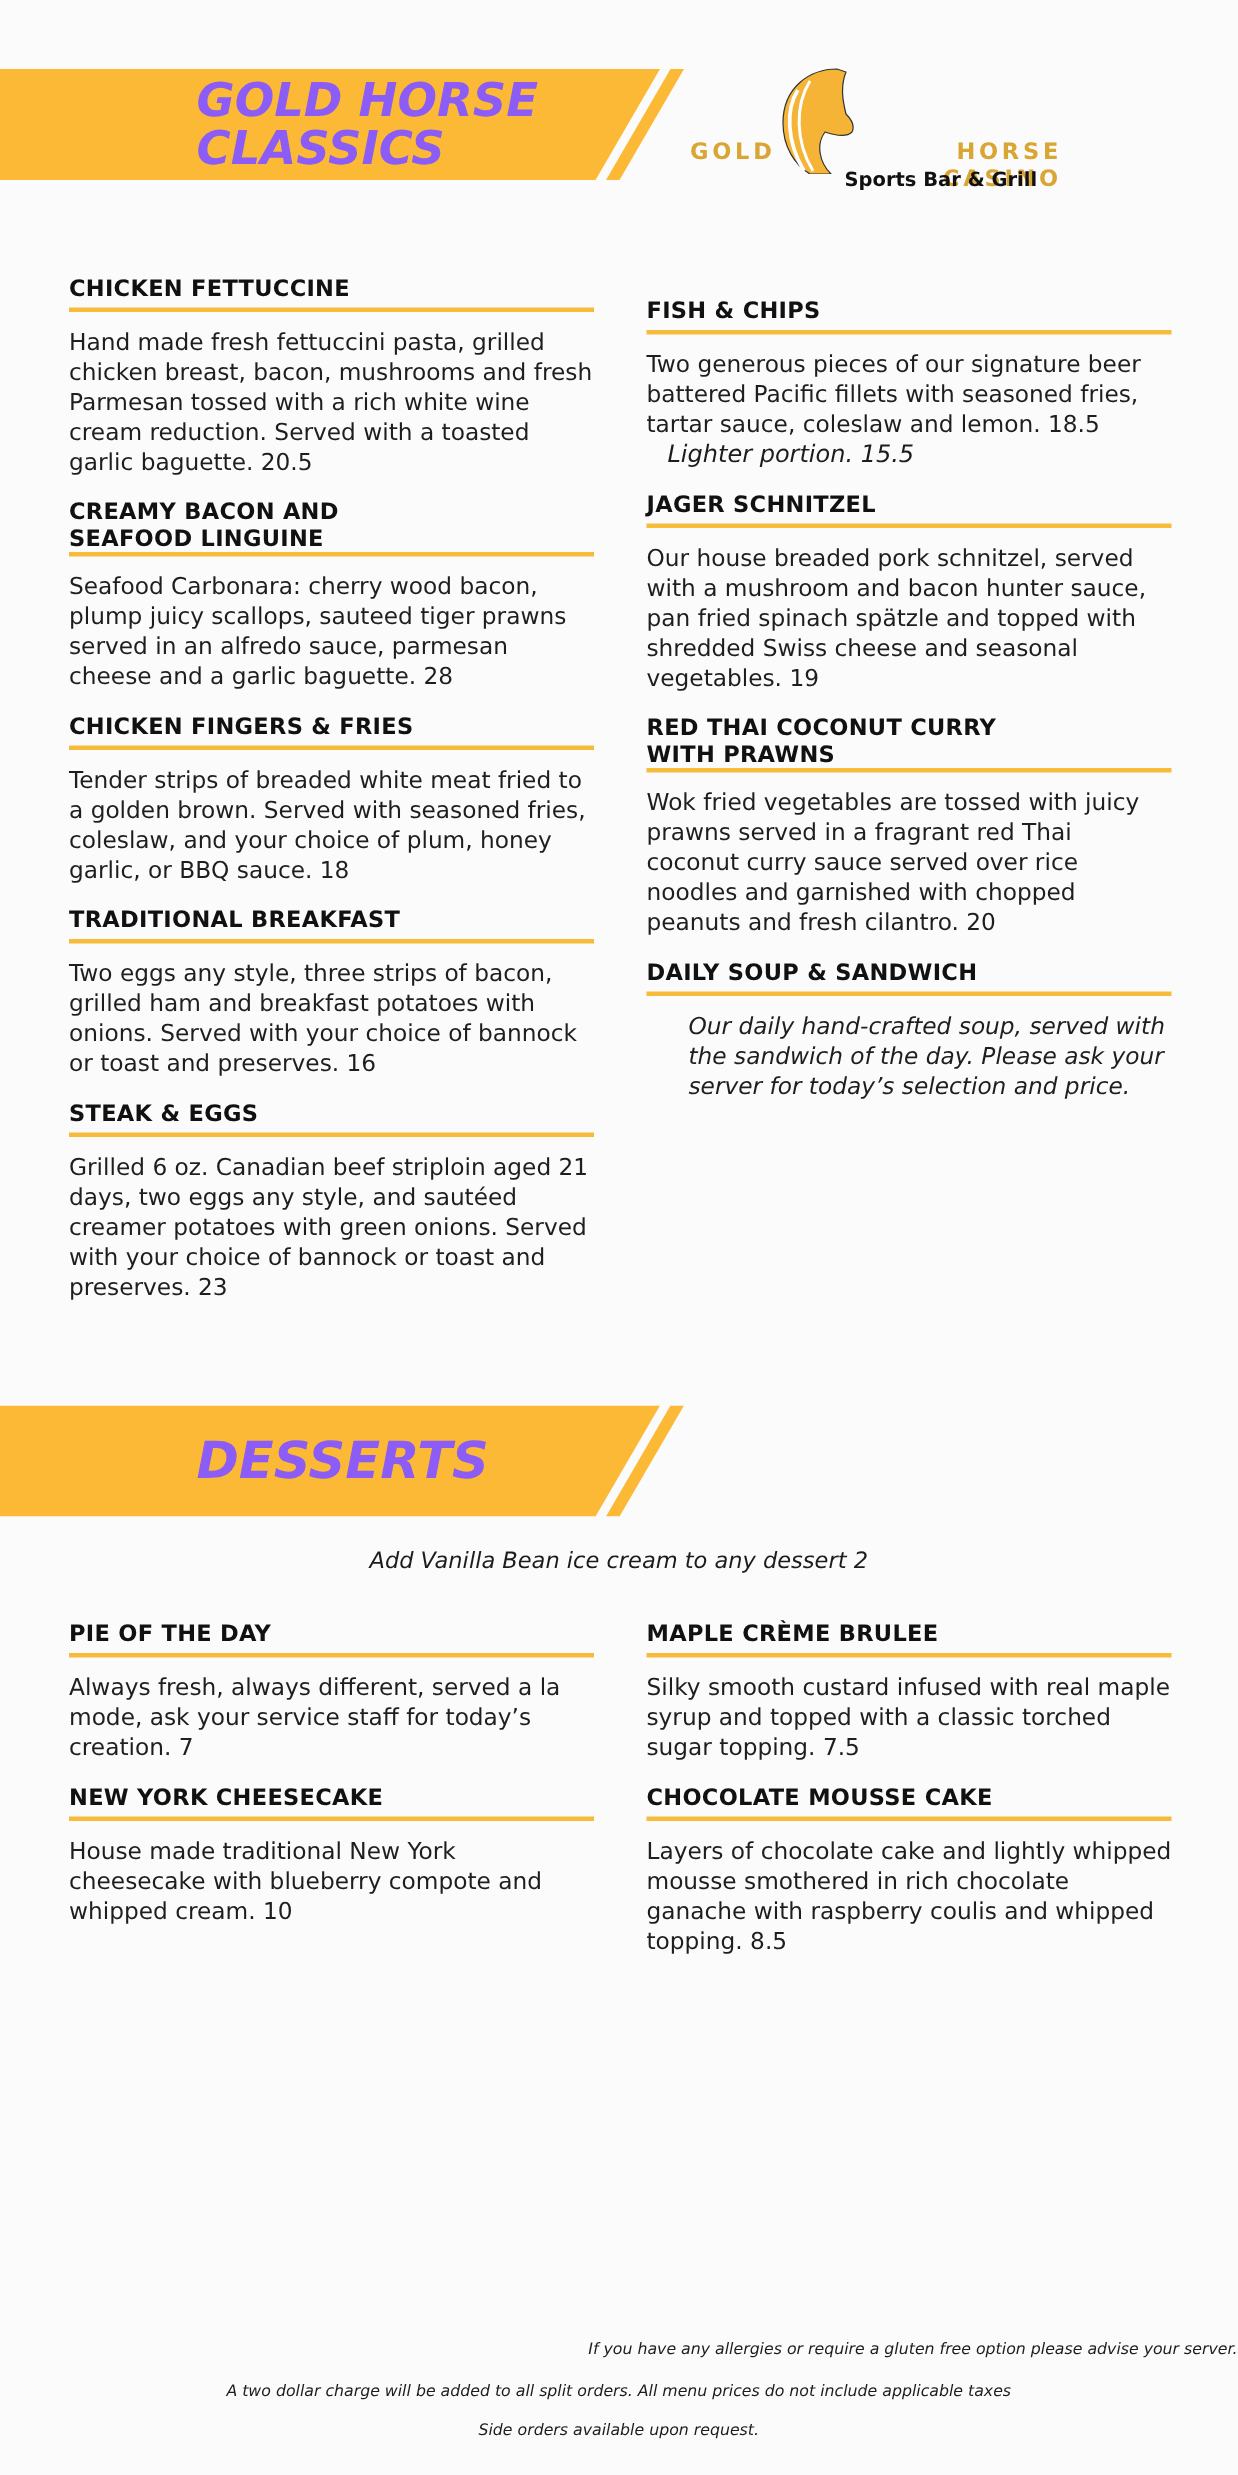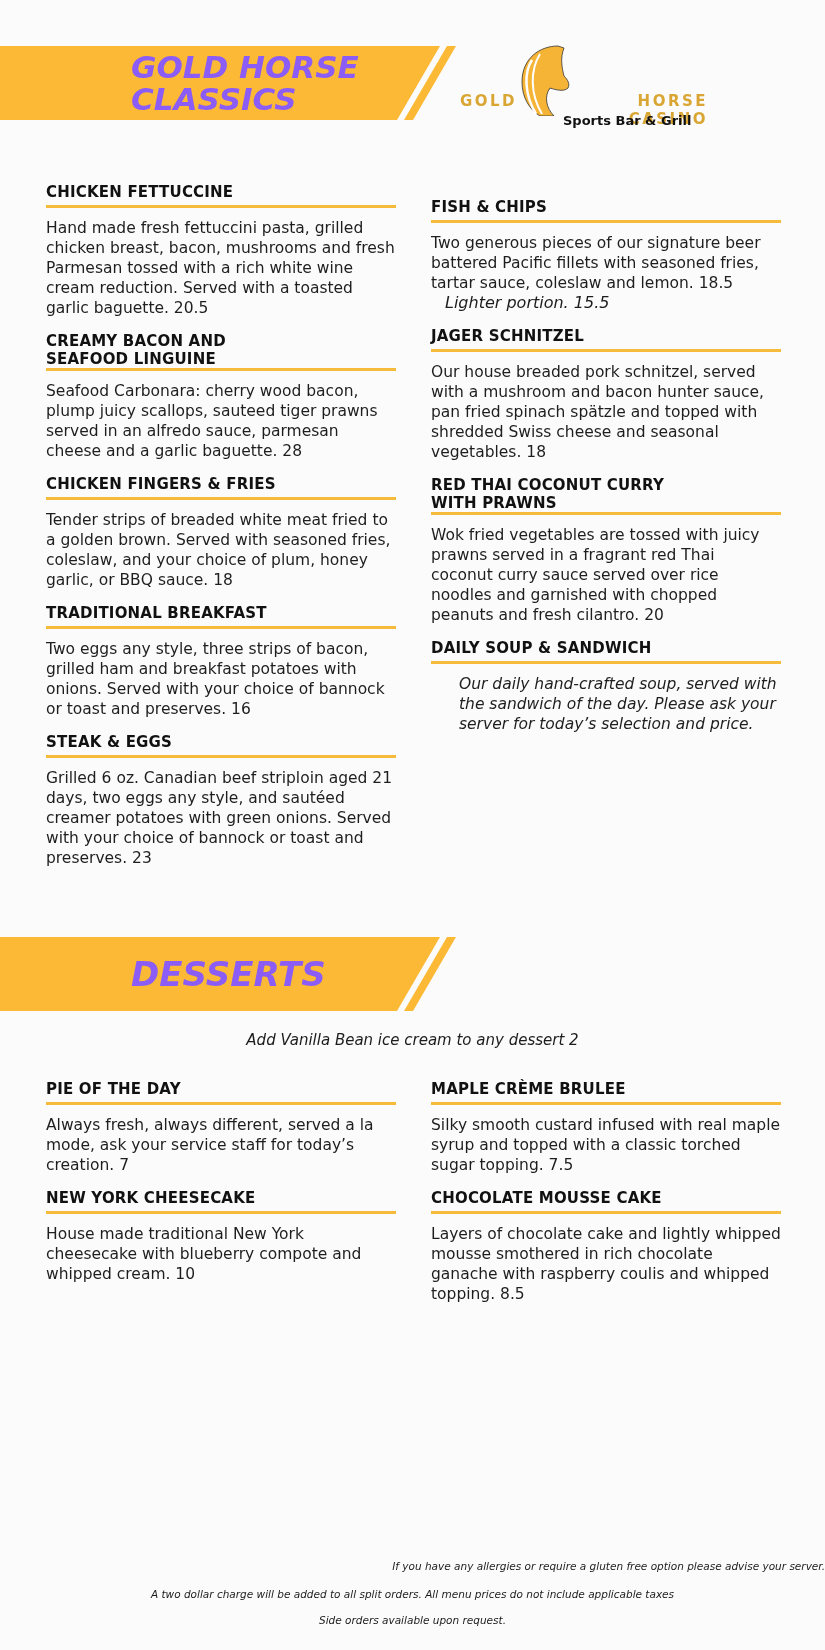--- a/index.html
+++ b/index.html
@@ -91,21 +91,21 @@
 </div>
 
 <div class="col" style="left:431px; top:198px;">
   <div class="item">
     <div class="item-name">FISH &amp; CHIPS</div>
     <div class="item-desc">Two generous pieces of our signature beer battered Pacific fillets with seasoned fries, tartar sauce, coleslaw and lemon.  18.5</div>
     <div class="item-sub">Lighter portion.  15.5</div>
   </div>
   <div class="item">
     <div class="item-name">JAGER SCHNITZEL</div>
-    <div class="item-desc">Our house breaded pork schnitzel, served with a mushroom and bacon hunter sauce, pan fried spinach spätzle and topped with shredded Swiss cheese and seasonal vegetables. 18</div>
+    <div class="item-desc">Our house breaded pork schnitzel, served with a mushroom and bacon hunter sauce, pan fried spinach spätzle and topped with shredded Swiss cheese and seasonal vegetables. 19</div>
   </div>
   <div class="item">
     <div class="item-name" style="width:260px; border-bottom:none;">RED THAI COCONUT CURRY WITH PRAWNS</div>
     <div style="border-bottom:3px solid #f7bb3b; margin-top:-14px; margin-bottom:10px;"></div>
     <div class="item-desc">Wok fried vegetables are tossed with juicy prawns served in a fragrant red Thai coconut curry sauce served over rice noodles and garnished with chopped peanuts and fresh cilantro. 20</div>
   </div>
   <div class="item">
     <div class="item-name">DAILY SOUP &amp; SANDWICH</div>
     <div class="item-desc ital">Our daily hand-crafted soup, served with the sandwich of the day. Please ask your server for today’s selection and price.</div>
   </div>

